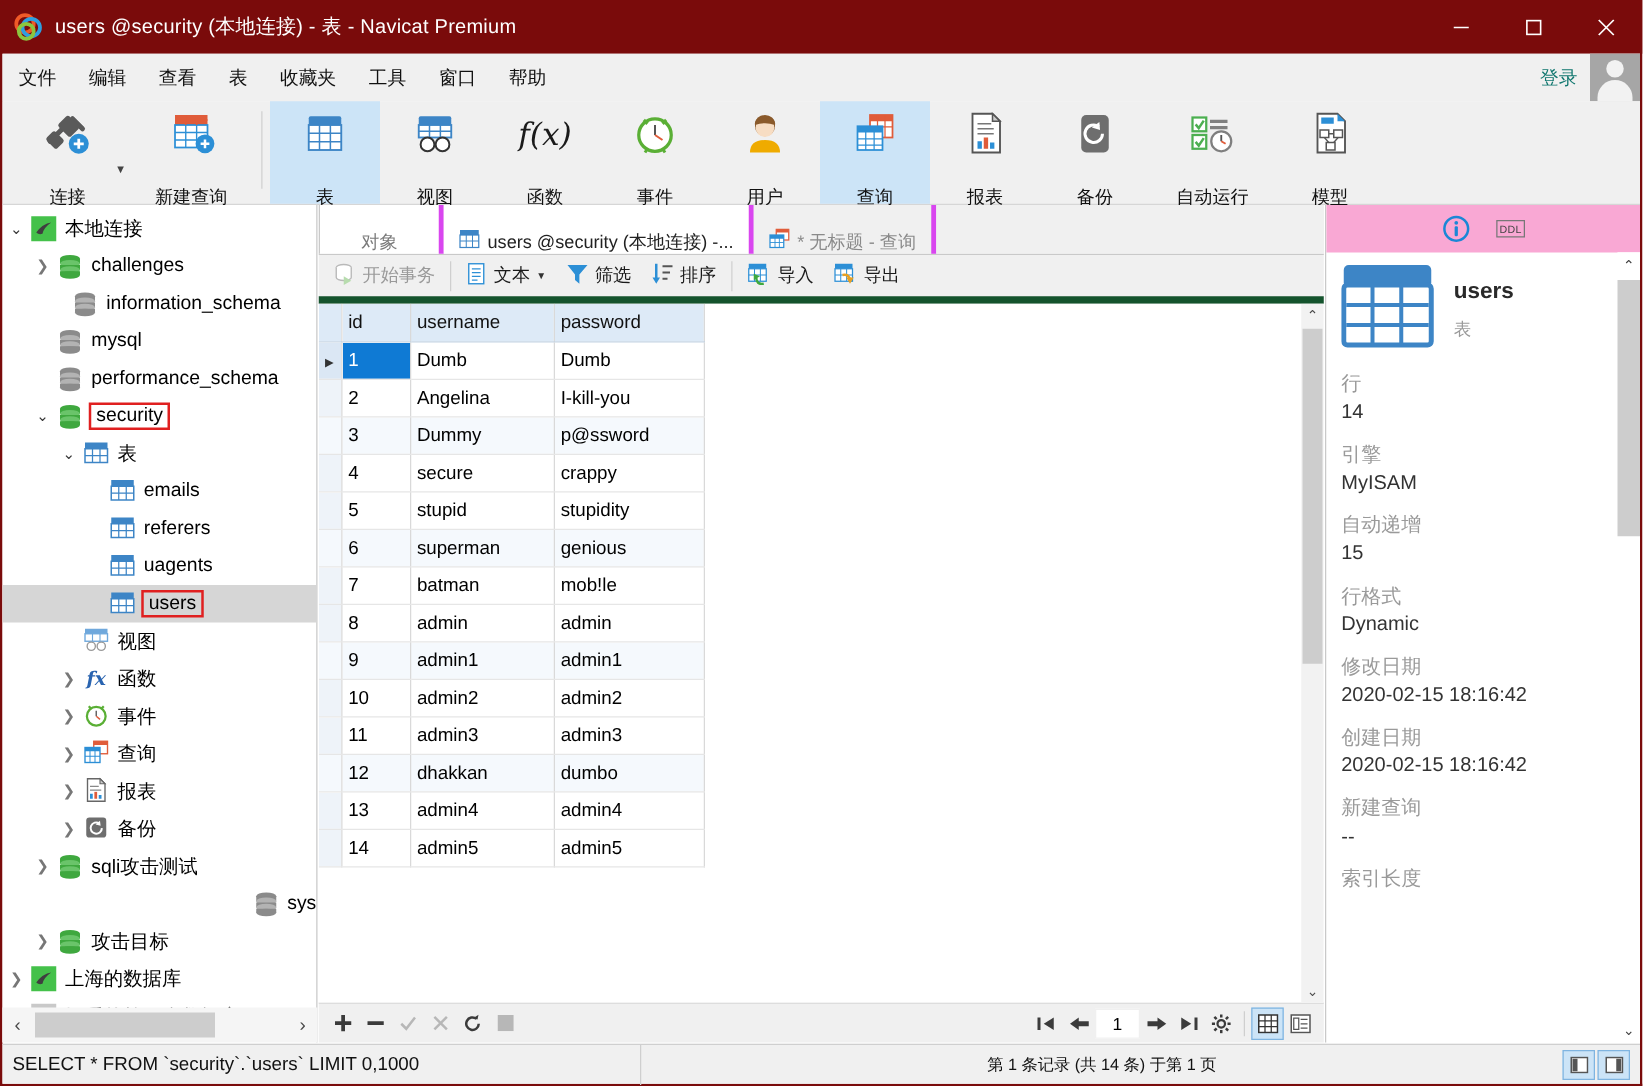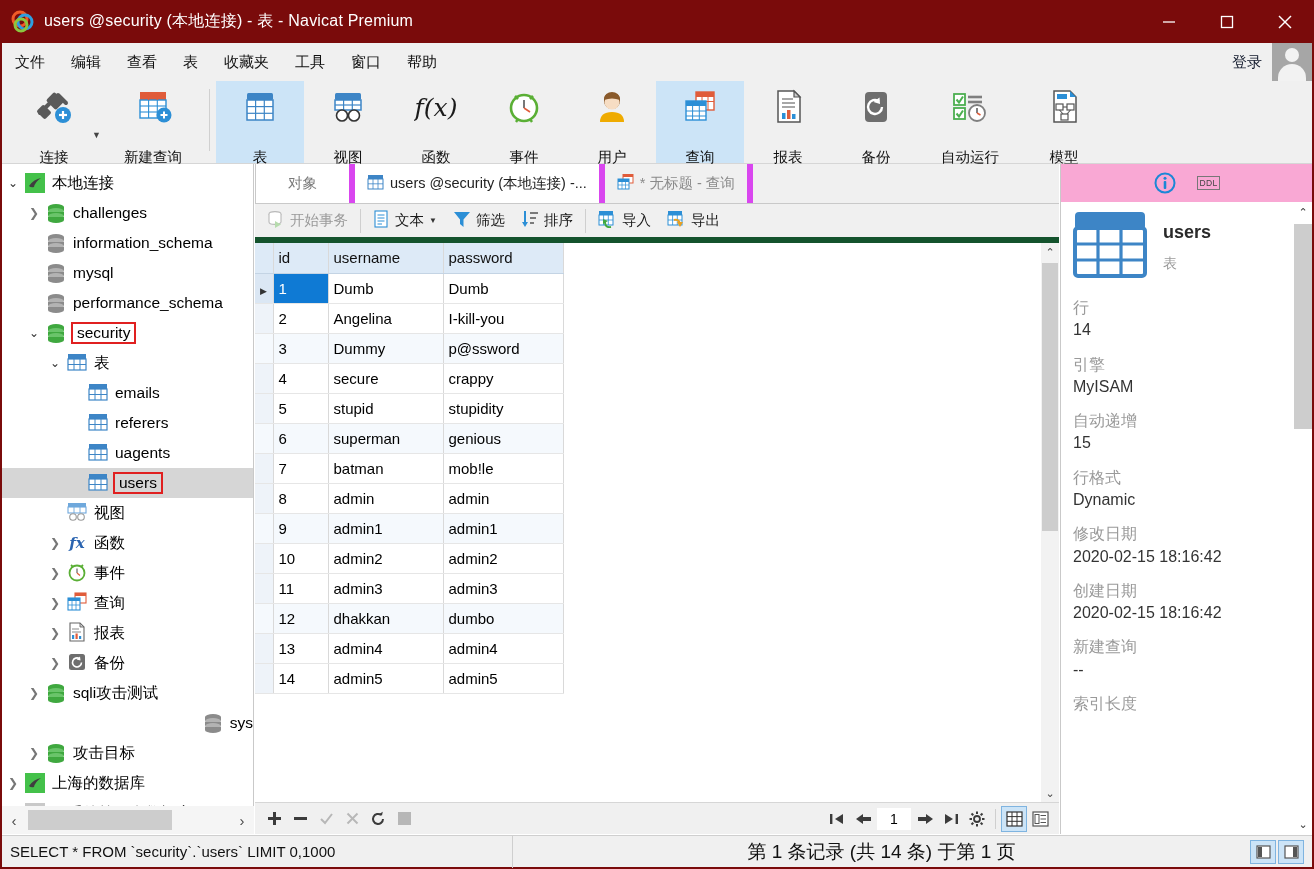--- a/index.html
+++ b/index.html
@@ -31,21 +31,21 @@
   .win-btn svg { display: block; }
 
   
   .menubar {
     position: absolute; left: 0; top: 43px; width: 1310px; height: 38px;
     background: #f0f0f0;
     display: flex; align-items: center;
   }
   .menu-item { padding: 4px 13px; font-size: 15px; color: #111; cursor: default; }
   .menu-right { margin-left: auto; display: flex; align-items: center; height: 38px; }
-  .login-label { font-size: 15px; color: #0f172a; padding: 0 10px; }
+  .login-label { font-size: 15px; color: #0f766e; padding: 0 10px; }
   .avatar { width: 40px; height: 38px; background: #a6a6a6; position: relative; overflow: hidden; }
   .avatar::before { content: ""; position: absolute; left: 13px; top: 5px; width: 14px; height: 14px; border-radius: 50%; background: #f2f2f2; }
   .avatar::after { content: ""; position: absolute; left: 6px; top: 21px; width: 28px; height: 22px; border-radius: 14px 14px 0 0; background: #f2f2f2; }
 
   
   .ribbon {
     position: absolute; left: 0; top: 81px; width: 1310px; height: 83px;
     background: #f0f0f0; border-bottom: 1px solid #d6d6d6;
     display: flex; align-items: flex-start; padding-left: 8px;
   }
@@ -87,23 +87,23 @@
   }
   .sb-arrow { width: 24px; text-align: center; color: #4a4a4a; font-size: 15px; }
   .sb-thumb { height: 20px; background: #cdcdcd; flex: 1; margin: 0 2px; }
   .sb-track-r { width: 56px; }
 
   
   .main { position: absolute; left: 253px; top: 164px; width: 804px; height: 670px; background: #ffffff; }
 
   .tabbar { height: 40px; background: #f0f0f0; display: flex; align-items: stretch; border-bottom: 1px solid #c9c9c9; }
   .tab {
-    display: flex; align-items: center; gap: 6px; padding: 0 12px;
+    display: flex; align-items: flex-end; gap: 6px; padding: 0 12px;
     font-size: 14.5px; color: #222; background: #f0f0f0;
-    border-right: 6px solid #d946ef; cursor: default; max-width: 300px;
+    border-right: 4px solid #d946ef; cursor: default; max-width: 300px;
   }
   .tab.obj { width: 100px; justify-content: center; color: #7a7a7a; background:#ffffff; border-left:1px solid #c9c9c9; }
   .tab.active { background: #ffffff; }
   .tab.dim { color: #8a8a8a; }
   .tab-filler { flex: 1; background: #f0f0f0; border-bottom: none; }
 
   .gridtools { height: 39px; background: #f0f0f0; display: flex; align-items: center; padding-left: 4px; border-bottom: 6px solid #14532d; }
   .gt-btn { display: flex; align-items: center; gap: 5px; padding: 4px 8px; font-size: 14.5px; color: #1a1a1a; cursor: default; }
   .gt-btn.disabled { color: #9a9a9a; }
   .gt-sep { width: 1px; height: 24px; background: #cfcfcf; margin: 0 4px; }
@@ -159,21 +159,21 @@
   .info-vscroll { position: absolute; right: 0; top: 38px; width: 18px; height: 632px; background: #ffffff; }
   .info-vscroll .ib { position: absolute; left: 0; width: 18px; height: 20px; display: flex; align-items: center; justify-content: center; color: #3b3b3b; font-size: 11px; background: #ffffff; }
   .info-vscroll .ib.up { top: 0; }
   .info-vscroll .ib.dn { bottom: 0; }
   .info-vscroll .ithumb { position: absolute; left: 0; top: 22px; width: 18px; height: 205px; background: #cdcdcd; }
 
   
   .statusbar { position: absolute; left: 0; top: 835px; width: 1310px; height: 32px; background: #f0f0f0; display: flex; align-items: center; border-top: 1px solid #cfcfcf; }
   .sql-text { width: 510px; padding-left: 8px; font-size: 15px; color: #111; white-space: nowrap; overflow: hidden; }
   .sb-div { width: 1px; height: 32px; background: #cfcfcf; }
-  .rec-text { flex: 1; text-align: center; font-size: 19px; color: #111; }
+  .rec-text { flex: 1; text-align: center; font-size: 13px; color: #111; }
   .layout-btns { display: flex; gap: 2px; padding-right: 8px; }
   .lb { width: 26px; height: 24px; border: 1px solid #7fb4e0; background: #cce4f7; display: flex; align-items: center; justify-content: center; }
 </style>
 </head>
 <body>
 
 <div id="app">
 
   <div class="titlebar">
     <span class="title-logo">
@@ -440,21 +440,21 @@
               <ellipse cx="11" cy="5" rx="8" ry="3" fill="#3fa83f"></ellipse>
               <rect x="3" y="5" width="16" height="4" fill="#3fa83f"></rect>
               <ellipse cx="11" cy="9" rx="8" ry="3" fill="#6ac46a"></ellipse>
               <rect x="3" y="10" width="16" height="4" fill="#3fa83f"></rect>
               <ellipse cx="11" cy="14" rx="8" ry="3" fill="#6ac46a"></ellipse>
               <rect x="3" y="15" width="16" height="3" fill="#3fa83f"></rect>
               <ellipse cx="11" cy="18" rx="8" ry="3" fill="#3fa83f"></ellipse>
             </svg></span>
           <span class="tlbl">challenges</span>
         </div>
-        <div class="tnode" style="padding-left: 21px;">
+        <div class="tnode" style="padding-left: 33px;">
           <span class="twist"></span>
           <span class="ticon"><svg width="22" height="22" viewBox="0 0 22 22">
               <ellipse cx="11" cy="5" rx="8" ry="3" fill="#8b8b8b"></ellipse>
               <rect x="3" y="5" width="16" height="4" fill="#8b8b8b"></rect>
               <ellipse cx="11" cy="9" rx="8" ry="3" fill="#b3b3b3"></ellipse>
               <rect x="3" y="10" width="16" height="4" fill="#8b8b8b"></rect>
               <ellipse cx="11" cy="14" rx="8" ry="3" fill="#b3b3b3"></ellipse>
               <rect x="3" y="15" width="16" height="3" fill="#8b8b8b"></rect>
               <ellipse cx="11" cy="18" rx="8" ry="3" fill="#8b8b8b"></ellipse>
             </svg></span>

